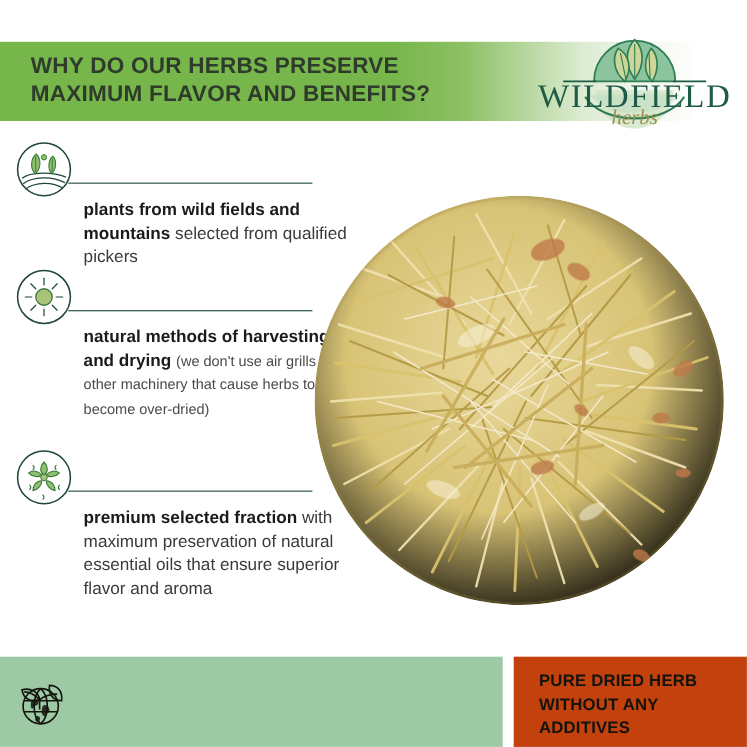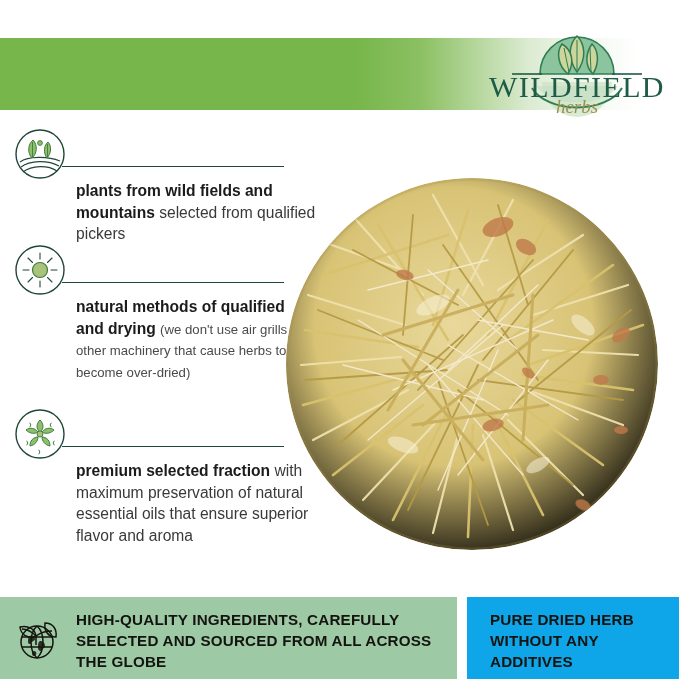--- a/index.html
+++ b/index.html
@@ -129,21 +129,21 @@
     height: 82px;
   }
   .banner-left {
     left: 0;
     width: 457px;
     background: #9ec9a5;
   }
   .banner-right {
     left: 467px;
     width: 212px;
-    background: #0ea5e9;
+    background: #c2410c;
   }
   .banner-icon {
     position: absolute;
     left: 12px;
     top: 12px;
     width: 56px;
     height: 56px;
   }
   .banner-icon svg { display: block; }
   .banner-text {
@@ -165,20 +165,22 @@
     left: 23px;
     top: 12px;
     width: 182px;
   }
 </style>
 </head>
 <body>
 
 <div class="header">
   <div class="header-band"></div>
+  <div class="header-title">WHY DO OUR HERBS PRESERVE
+MAXIMUM FLAVOR AND BENEFITS?</div>
 </div>
 
 <div class="logo">
   <svg width="186" height="104" viewBox="0 0 186 104" xmlns="http://www.w3.org/2000/svg">
     <g>
 
       <path d="M56 60 A37 37 0 0 1 130 60 Z" fill="#8cc59d"></path>
       <path d="M56 60 A37 37 0 0 1 130 60 Z" fill="none" stroke="#2e7d55" stroke-width="1.6"></path>
 
       <path d="M58 68 A35 35 0 0 0 128 68" fill="#cfe3c4" opacity="0.75"></path>
@@ -247,21 +249,21 @@
           <line x1="37" y1="26" x2="43" y2="26"></line>
           <line x1="14" y1="14" x2="18.5" y2="18.5"></line>
           <line x1="33.5" y1="33.5" x2="38" y2="38"></line>
           <line x1="38" y1="14" x2="33.5" y2="18.5"></line>
           <line x1="18.5" y1="33.5" x2="14" y2="38"></line>
         </g>
       </svg>
     </div>
     <div class="feature-rule"></div>
     <div class="feature-text">
-      <span class="lead">natural methods of qualified and drying</span>
+      <span class="lead">natural methods of harvesting and drying</span>
       <span class="note">(we don't use air grills or other machinery that cause herbs to become over-dried)</span>
     </div>
   </div>
 
   <div class="feature" style="top:280px;">
     <div class="feature-icon">
       <svg width="52" height="52" viewBox="0 0 52 52" xmlns="http://www.w3.org/2000/svg">
         <circle cx="26" cy="26" r="24" fill="#ffffff" stroke="#1f4739" stroke-width="1.4"></circle>
         <g fill="#8cc06a" stroke="#3f7a3f" stroke-width="1">
           <path d="M26 12 C30 16 30 21 26 24 C22 21 22 16 26 12 Z"></path>
@@ -417,20 +419,19 @@
         </g>
         <g fill="none" stroke="#15150f" stroke-width="1.5">
           <path d="M33 14 C41 14 45 20 44 28 C36 28 32 22 33 14 Z"></path>
           <path d="M8 18 C16 16 23 20 24 27 C16 30 9 26 8 18 Z"></path>
           <path d="M24 27 C28 24 34 22 40 22"></path>
           <path d="M24 27 C20 23 15 20 10 20"></path>
           <path d="M24 27 L24 36"></path>
         </g>
       </svg>
     </div>
-    <div class="banner-text">HIGH-QUALITY INGREDIENTS, CAREFULLY SELECTED AND SOURCED FROM ALL ACROSS THE GLOBE</div>
   </div>
 
   <div class="banner banner-right">
     <div class="banner-text">PURE DRIED HERB WITHOUT ANY ADDITIVES</div>
   </div>
 
 </div>
 
 </body></html>

